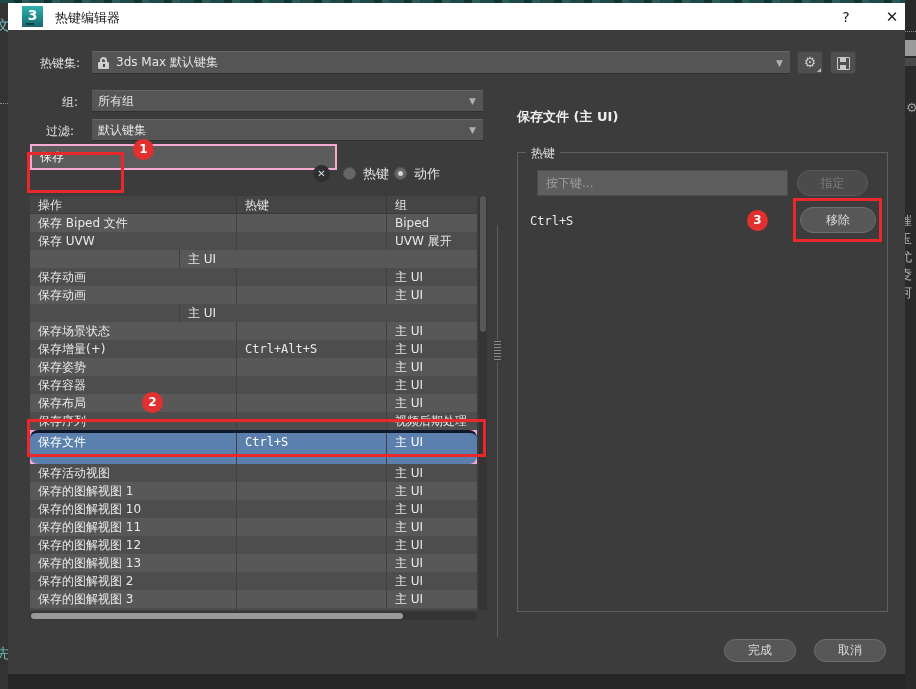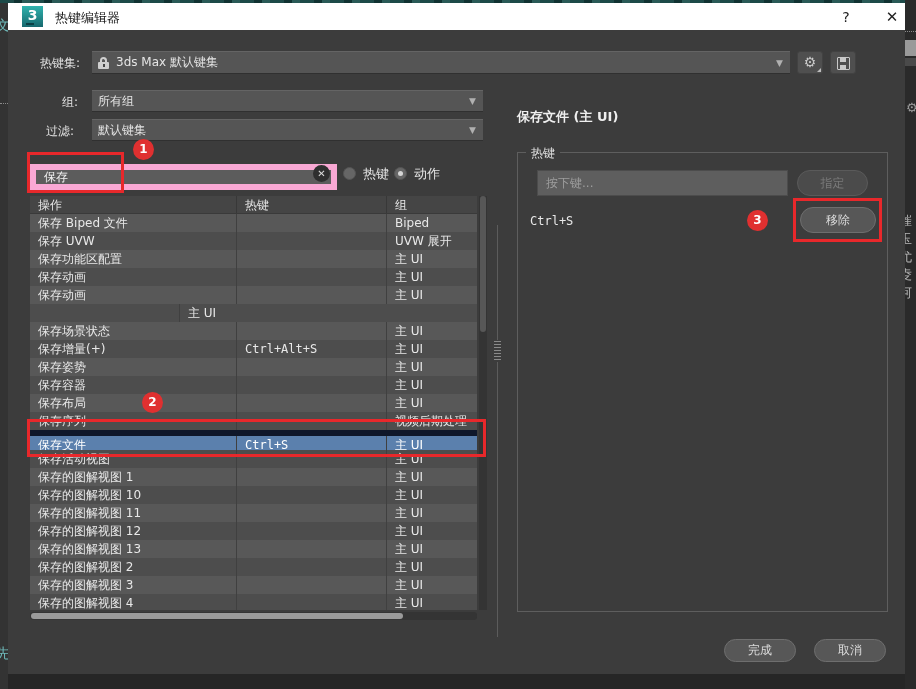--- a/index.html
+++ b/index.html
@@ -59,42 +59,42 @@
   .tool-btn { position:absolute; width:26px; height:23px; background:#4f4f4f;
     border:1px solid #424242; border-radius:3px; color:#c9c9c9; text-align:center; line-height:21px; font-size:14px; }
   .tool-btn .corner { position:absolute; right:1px; bottom:1px; width:0; height:0;
     border-left:4px solid transparent; border-bottom:4px solid #bdbdbd; }
   .floppy { display:inline-block; width:13px; height:13px; border:1.5px solid #c9c9c9;
     border-radius:1px; position:relative; top:3px; }
   .floppy:before { content:""; position:absolute; left:2px; top:0; width:6px; height:4px; background:#c9c9c9; }
   .floppy:after { content:""; position:absolute; left:2px; bottom:0; width:6px; height:4px; background:#c9c9c9; }
 
   
-  .search-input { position:absolute; left:30px; top:164px; width:307px; height:26px;
-    background:#5c5c5c; border:6px solid #f9a8d4; color:#f2f2f2; font-size:12px;
+  .search-input { position:absolute; left:30px; top:144px; width:307px; height:26px;
+    background:#5c5c5c; border:2px solid #f9a8d4; color:#f2f2f2; font-size:12px;
     font-family:"DejaVu Sans", sans-serif; padding:0 26px 0 8px; outline:none; }
   .clear-btn { position:absolute; left:313px; top:165px; width:17px; height:17px; border-radius:50%;
     background:#2f2f2f; color:#ddd; font-size:10px; text-align:center; line-height:17px; }
   .radio { position:absolute; width:13px; height:13px; border-radius:50%;
     background:#666; border:1px solid #555; }
   .radio.sel:after { content:""; position:absolute; left:3px; top:3px; width:5px; height:5px;
     border-radius:50%; background:#d6d6d6; }
   .radio-lbl { position:absolute; font-size:13px; color:#e5e5e5; }
 
   
   .table { position:absolute; left:30px; top:196px; width:447px; height:414px; background:#f9a8d4; overflow:hidden; }
   .thead { display:flex; height:18px; background:#454545; border-bottom:1px solid #3a3a3a; }
   .thead span, .trow span { padding:0 8px; line-height:18px; white-space:nowrap; overflow:hidden; }
   .c-action { width:207px; } .c-hotkey { width:150px; font-family:"DejaVu Sans Mono", monospace; }
   .c-group  { width:90px; }
   .thead .c-action, .thead .c-hotkey { border-right:1px solid #383838; }
   .trow { display:flex; height:18px; font-size:12px; color:#e8e8e8; }
   .trow .c-action, .trow .c-hotkey { border-right:1px solid #404040; }
   .trow.odd { background:#585858; } .trow.even { background:#4d4d4d; }
-  .trow.sel { background:#5b80ad; border-top:6px solid #0f172a; height:20px; color:#fff; }
+  .trow.sel { background:#5b80ad; border-top:3px solid #0f172a; height:34px; color:#fff;border-radius:8px; }
 
   .vscroll { position:absolute; left:479px; top:196px; width:8px; height:414px; background:#343434; }
   .vscroll .thumb { position:absolute; left:1px; top:0; width:6px; height:136px; background:#575757; border-radius:3px; }
   .hscroll { position:absolute; left:30px; top:612px; width:447px; height:8px; background:#343434; border-radius:3px; }
   .hscroll .thumb { position:absolute; left:1px; top:1px; width:372px; height:6px; background:#9a9a9a; border-radius:3px; }
 
   
   .splitter { position:absolute; left:497px; top:225px; width:1px; height:412px; background:#5c5c5c; }
   .splitter .grip { position:absolute; left:-3px; top:115px; width:7px; height:22px;
     background:repeating-linear-gradient(#3c3c3c 0 1px, #8a8a8a 1px 2px, #3c3c3c 2px 3px); }
@@ -210,21 +210,20 @@
     <span class="c-action">保存 Biped 文件</span>
     <span class="c-hotkey"></span>
     <span class="c-group">Biped</span>
   </div>
       <div class="trow even">
     <span class="c-action">保存 UVW</span>
     <span class="c-hotkey"></span>
     <span class="c-group">UVW 展开</span>
   </div>
       <div class="trow odd">
-    <span class="c-action">保存功能区配置</span>
     <span class="c-hotkey"></span>
     <span class="c-group">主 UI</span>
   </div>
       <div class="trow even">
     <span class="c-action">保存动画</span>
     <span class="c-hotkey"></span>
     <span class="c-group">主 UI</span>
   </div>
       <div class="trow odd">
     <span class="c-action">保存动画</span>

